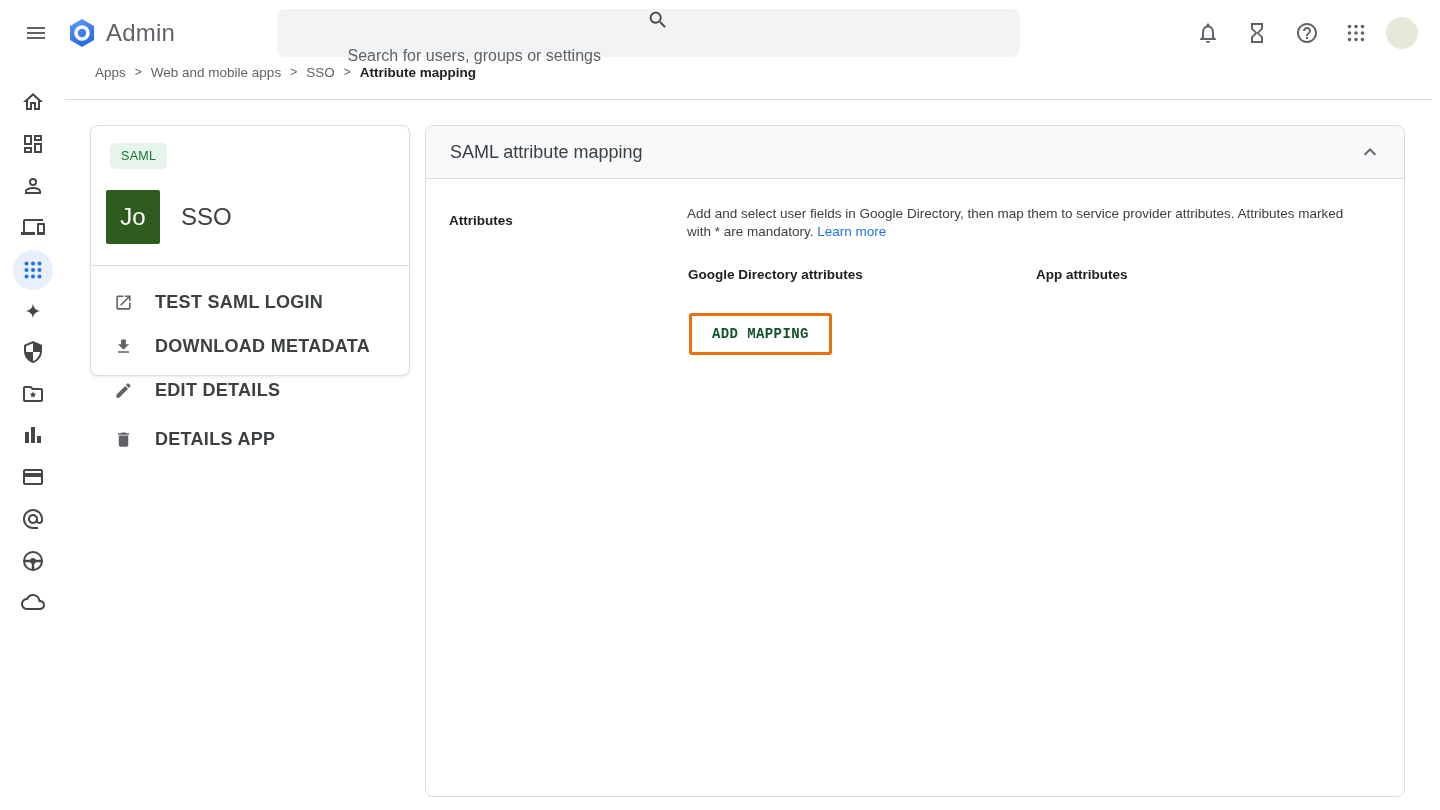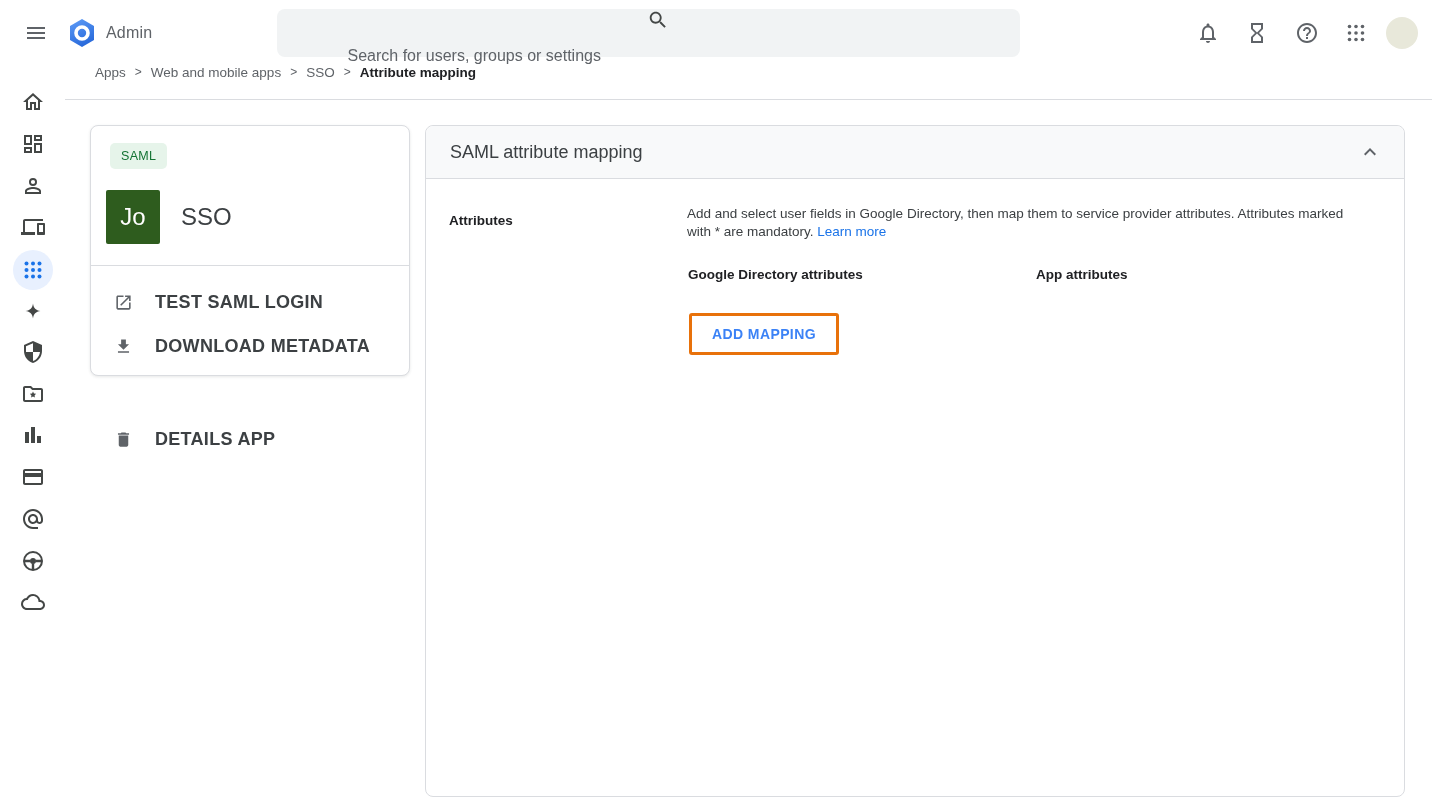--- a/index.html
+++ b/index.html
@@ -8,21 +8,21 @@
   .stage { position:relative; width:1440px; height:810px; background:#fff; }
 
   
   .topbar { position:absolute; left:0; top:0; width:1440px; height:65px; background:#fff; }
   .icon-btn { position:absolute; width:40px; height:40px; top:13px; border:none; background:transparent;
               display:flex; align-items:center; justify-content:center; color:#5f6368; cursor:pointer; border-radius:50%; }
   .icon-btn svg { width:24px; height:24px; }
   .hamburger { left:16px; }
   .logo-wrap { position:absolute; left:66px; top:17px; display:flex; align-items:center; gap:8px; }
   .logo-wrap svg { width:32px; height:32px; }
-  .product-name { font-size:16px; color:#5f6368; letter-spacing:.2px; }
+  .product-name { font-size:24px; color:#5f6368; letter-spacing:.2px; }
   .searchbar { position:absolute; left:277px; top:9px; width:743px; height:48px; background:#f1f3f4;
                border-radius:8px; display:flex; align-items:center; padding-left:18px; gap:16px;flex-direction:column; }
   .searchbar svg { width:22px; height:22px; color:#444746; flex:none; }
   .search-input { border:none; outline:none; background:transparent; font-size:16px; color:#3c4043;
                   width:620px; font-family:"Liberation Sans", sans-serif; }
   .search-input::placeholder { color:#5f6368; opacity:1; }
   .tb-bell { left:1188px; } .tb-hour { left:1237px; } .tb-help { left:1287px; } .tb-apps { left:1336px; }
   .tb-avatar { position:absolute; left:1386px; top:17px; width:32px; height:32px; border-radius:50%;
                background:#e8e8da; border:none; cursor:pointer; }
 
@@ -66,22 +66,22 @@
   .panel-title { position:absolute; left:24px; font-size:18px; color:#3c4043; }
   .collapse-btn { position:absolute; right:16px; width:36px; height:36px; border:none; background:transparent;
                   color:#5f6368; display:flex; align-items:center; justify-content:center; cursor:pointer; }
   .collapse-btn svg { width:24px; height:24px; }
   .attributes-label { position:absolute; left:23px; top:87px; font-size:13.5px; font-weight:bold; color:#202124; }
   .attr-desc { position:absolute; left:261px; top:79px; width:660px; font-size:13.5px; line-height:18px; color:#3c4043; }
   .learn-more { color:#1a73e8; text-decoration:none; cursor:pointer; }
   .col-headers { position:absolute; left:262px; top:141px; width:700px; font-size:13.5px; font-weight:bold; color:#202124; }
   .col-h-1 { position:absolute; left:0; top:0; } .col-h-2 { position:absolute; left:348px; top:0; }
   .add-mapping { position:absolute; left:263px; top:187px; background:#fff; border:3px solid #e8710a;
-                 border-radius:3px; padding:10px 20px; color:#3b82f6; font-size:14px; font-weight:bold;
-                 letter-spacing:.4px; cursor:pointer; font-family:Liberation Sans, sans-serif; }
+                 border-radius:3px; padding:10px 20px; color:#14532d; font-size:14px; font-weight:bold;
+                 letter-spacing:.4px; cursor:pointer; font-family:Liberation Mono, monospace; }
 </style>
 </head>
 <body>
 
 <div class="stage">
 
   <div class="topbar">
     <button class="icon-btn hamburger">
       <svg viewBox="0 0 24 24" fill="currentColor">
           <path d="M3 18h18v-2H3v2zm0-5h18v-2H3v2zm0-7v2h18V6H3z"></path>
@@ -238,20 +238,26 @@
           <path d="M19 19H5V5h7V3H5c-1.11 0-2 .9-2 2v14c0 1.1.89 2 2 2h14c1.1 0 2-.9 2-2v-7h-2v7zM14 3v2h3.59l-9.83 9.83 1.41 1.41L19 6.41V10h2V3h-7z"></path>
         </svg>
       <span>TEST SAML LOGIN</span>
     </button>
     <button class="card-action act-1">
       <svg viewBox="0 0 24 24" fill="currentColor">
           <path d="M19 9h-4V3H9v6H5l7 7 7-7zM5 18v2h14v-2H5z"></path>
         </svg>
       <span>DOWNLOAD METADATA</span>
     </button>
+    <button class="card-action act-2">
+      <svg viewBox="0 0 24 24" fill="currentColor">
+          <path d="M3 17.25V21h3.75L17.81 9.94l-3.75-3.75L3 17.25zM20.71 7.04c.39-.39.39-1.02 0-1.41l-2.34-2.34a.9959.9959 0 00-1.41 0l-1.83 1.83 3.75 3.75 1.83-1.83z"></path>
+        </svg>
+      <span>EDIT DETAILS</span>
+    </button>
     <button class="card-action act-3">
       <svg viewBox="0 0 24 24" fill="currentColor">
           <path d="M6 19c0 1.1.9 2 2 2h8c1.1 0 2-.9 2-2V7H6v12zM19 4h-3.5l-1-1h-5l-1 1H5v2h14V4z"></path>
         </svg>
       <span>DETAILS APP</span>
     </button>
   </section>
 
   <section class="main-panel">
     <div class="panel-header">

